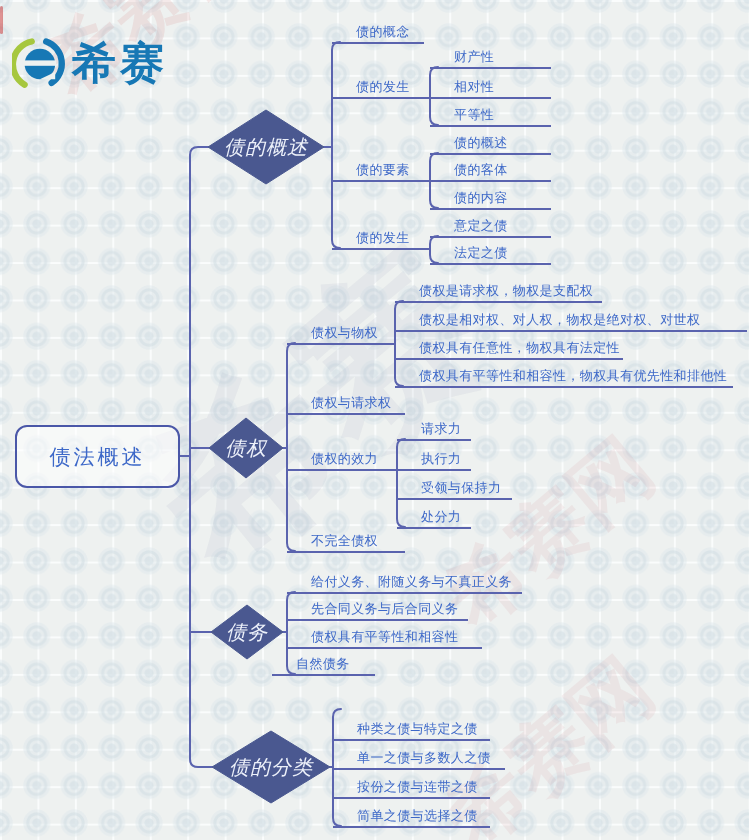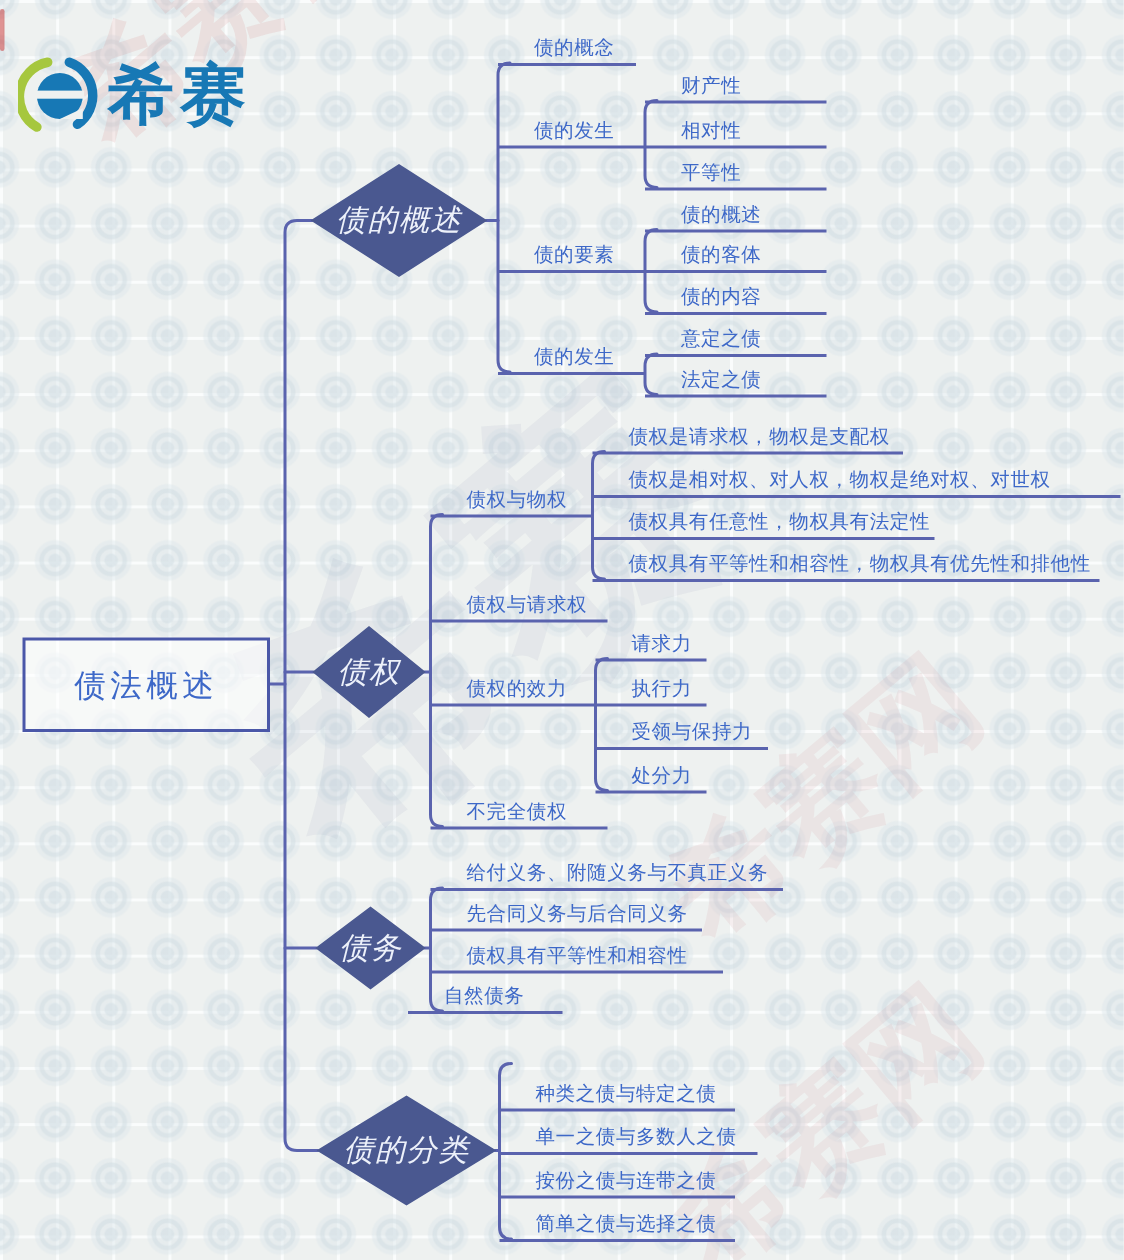--- a/index.html
+++ b/index.html
@@ -60,21 +60,21 @@
   }
   .dlabel{ 
     position:absolute;z-index:3;
     color:#edf1fa;font-size:20px;letter-spacing:1px;
     transform:translate(-50%,-50%);
     white-space:nowrap;
     font-style:italic;
   }
   .root{
     position:absolute;left:15px;top:425px;width:165px;height:63px;
-    border:2px solid #4a57a8;border-radius:0;
+    border:2px solid #4a57a8;border-radius:12px;
     background:rgba(255,255,255,0.55);
     display:flex;align-items:center;justify-content:center;
     font-size:21px;letter-spacing:3px;color:#3d68c8;
     box-sizing:border-box;z-index:2;
   }
 </style>
 </head>
 <body>
 
 <div class="canvas">

